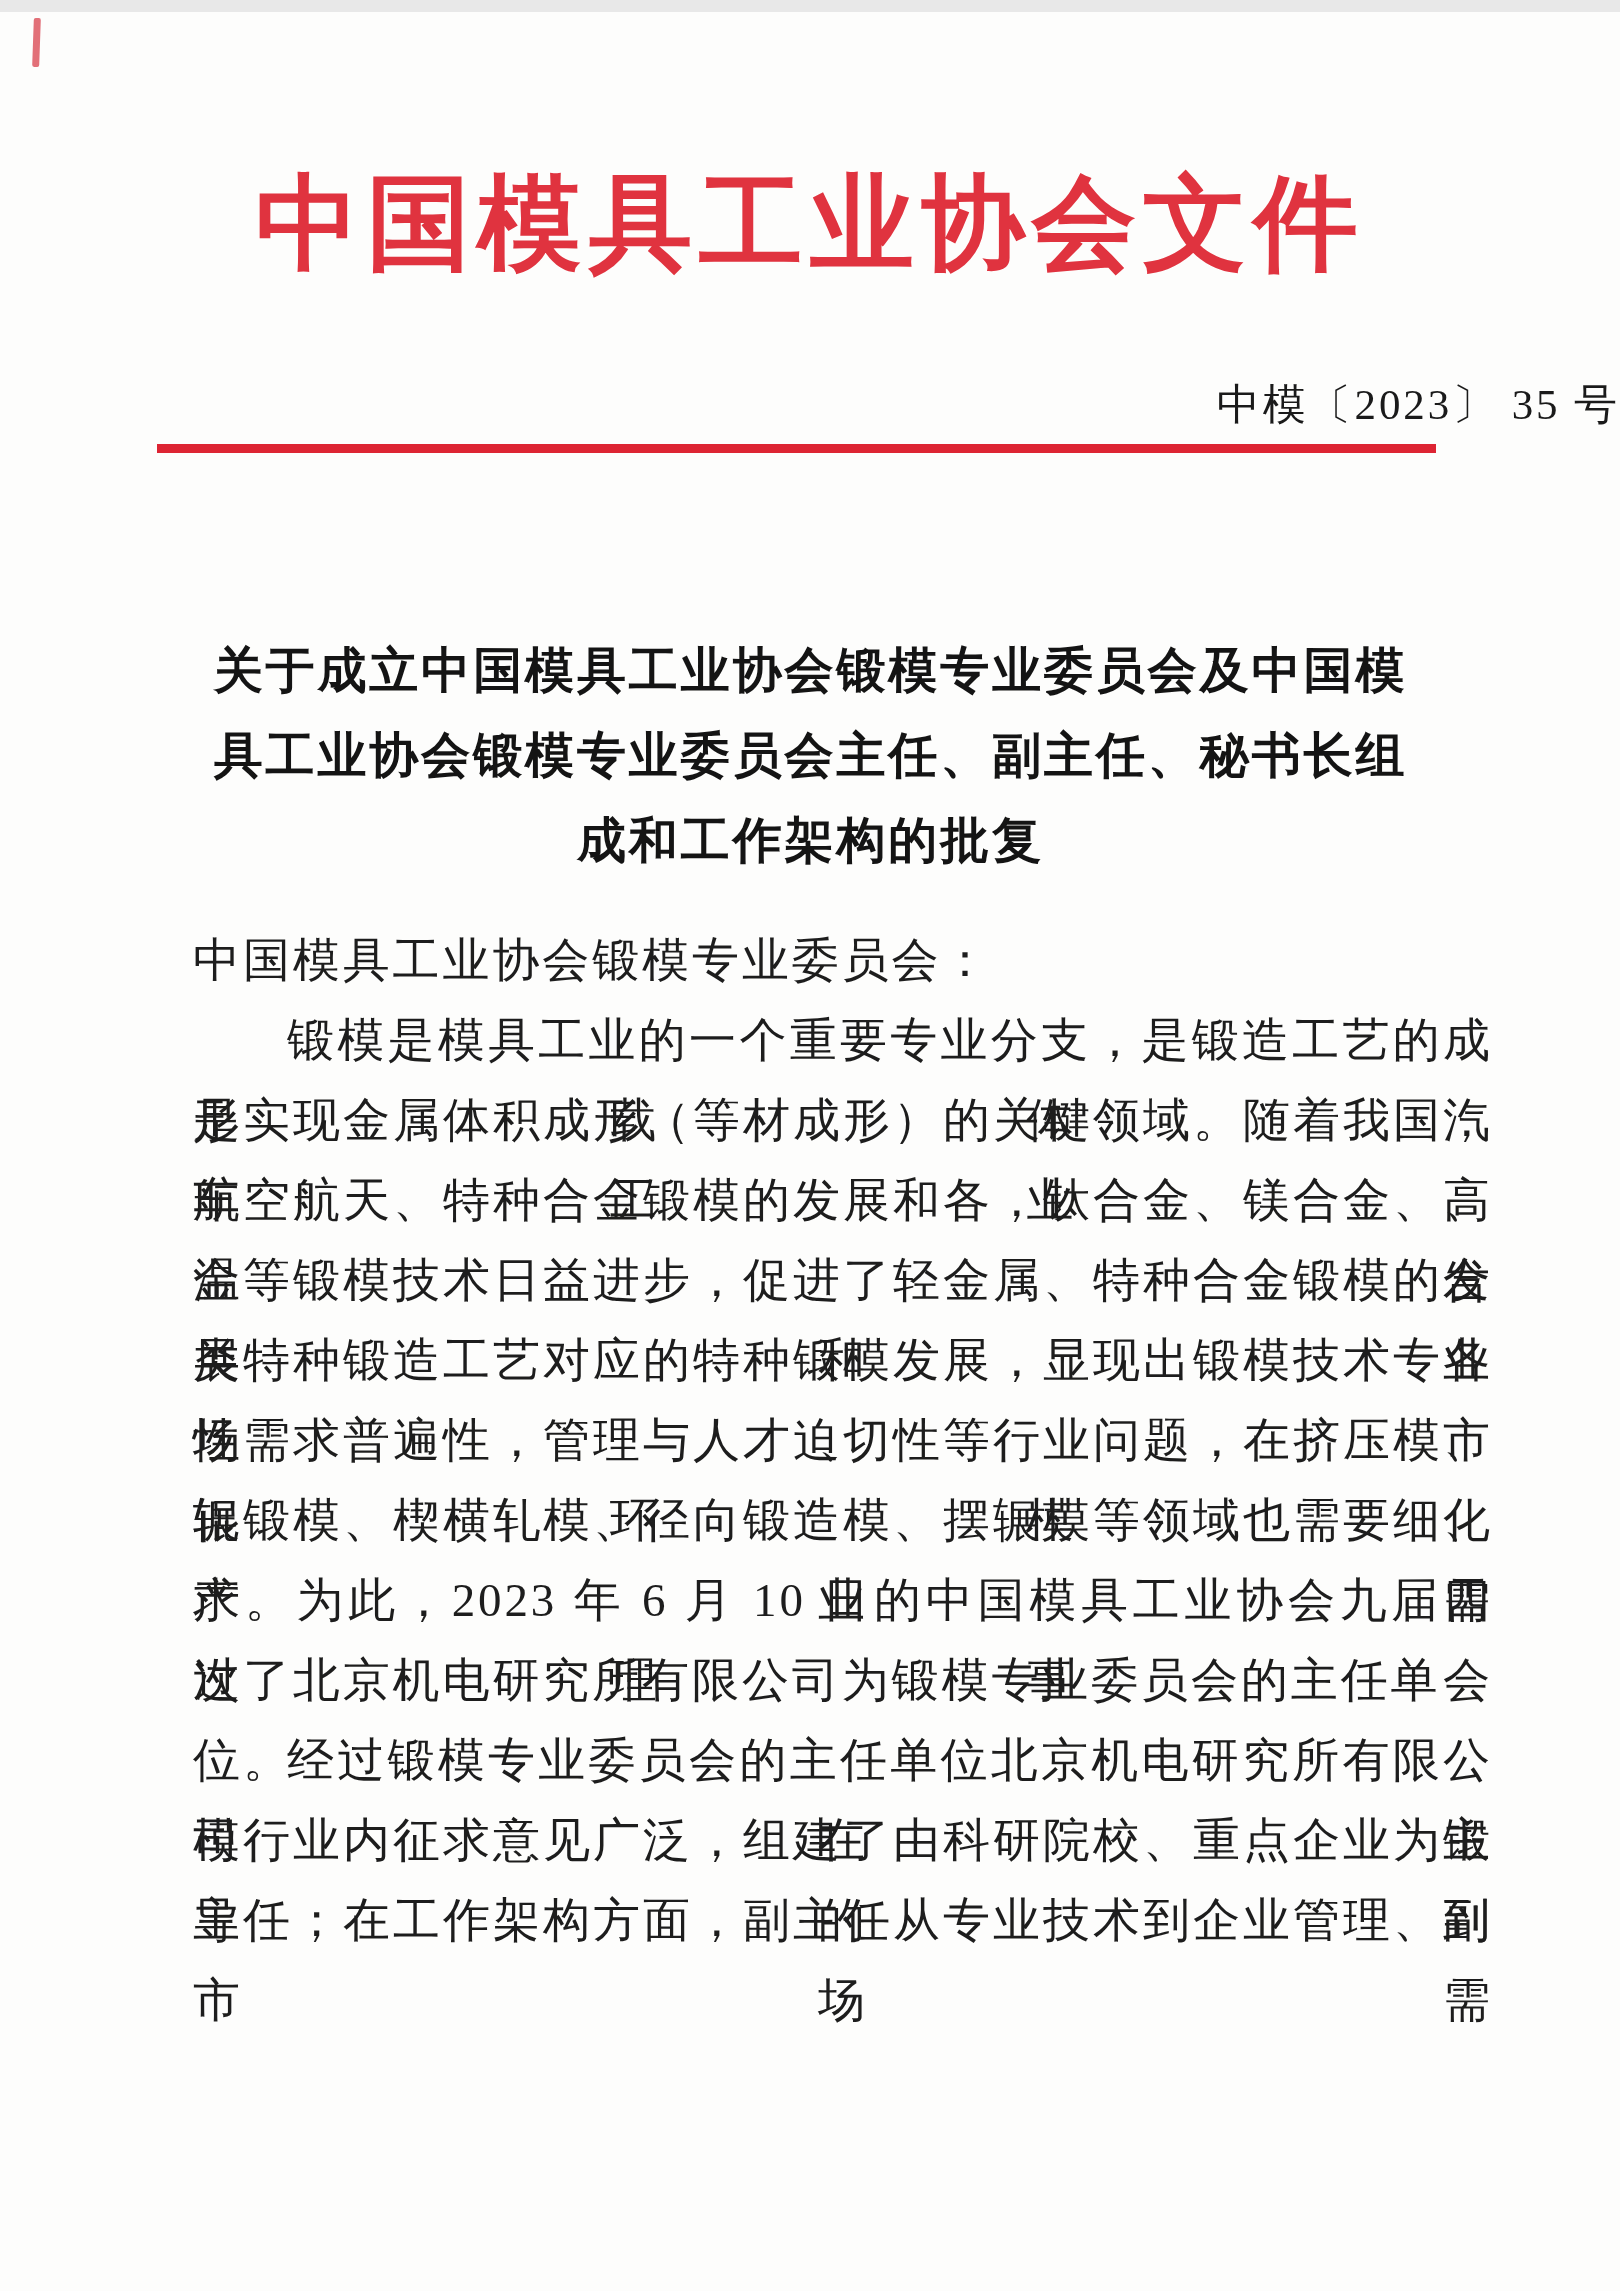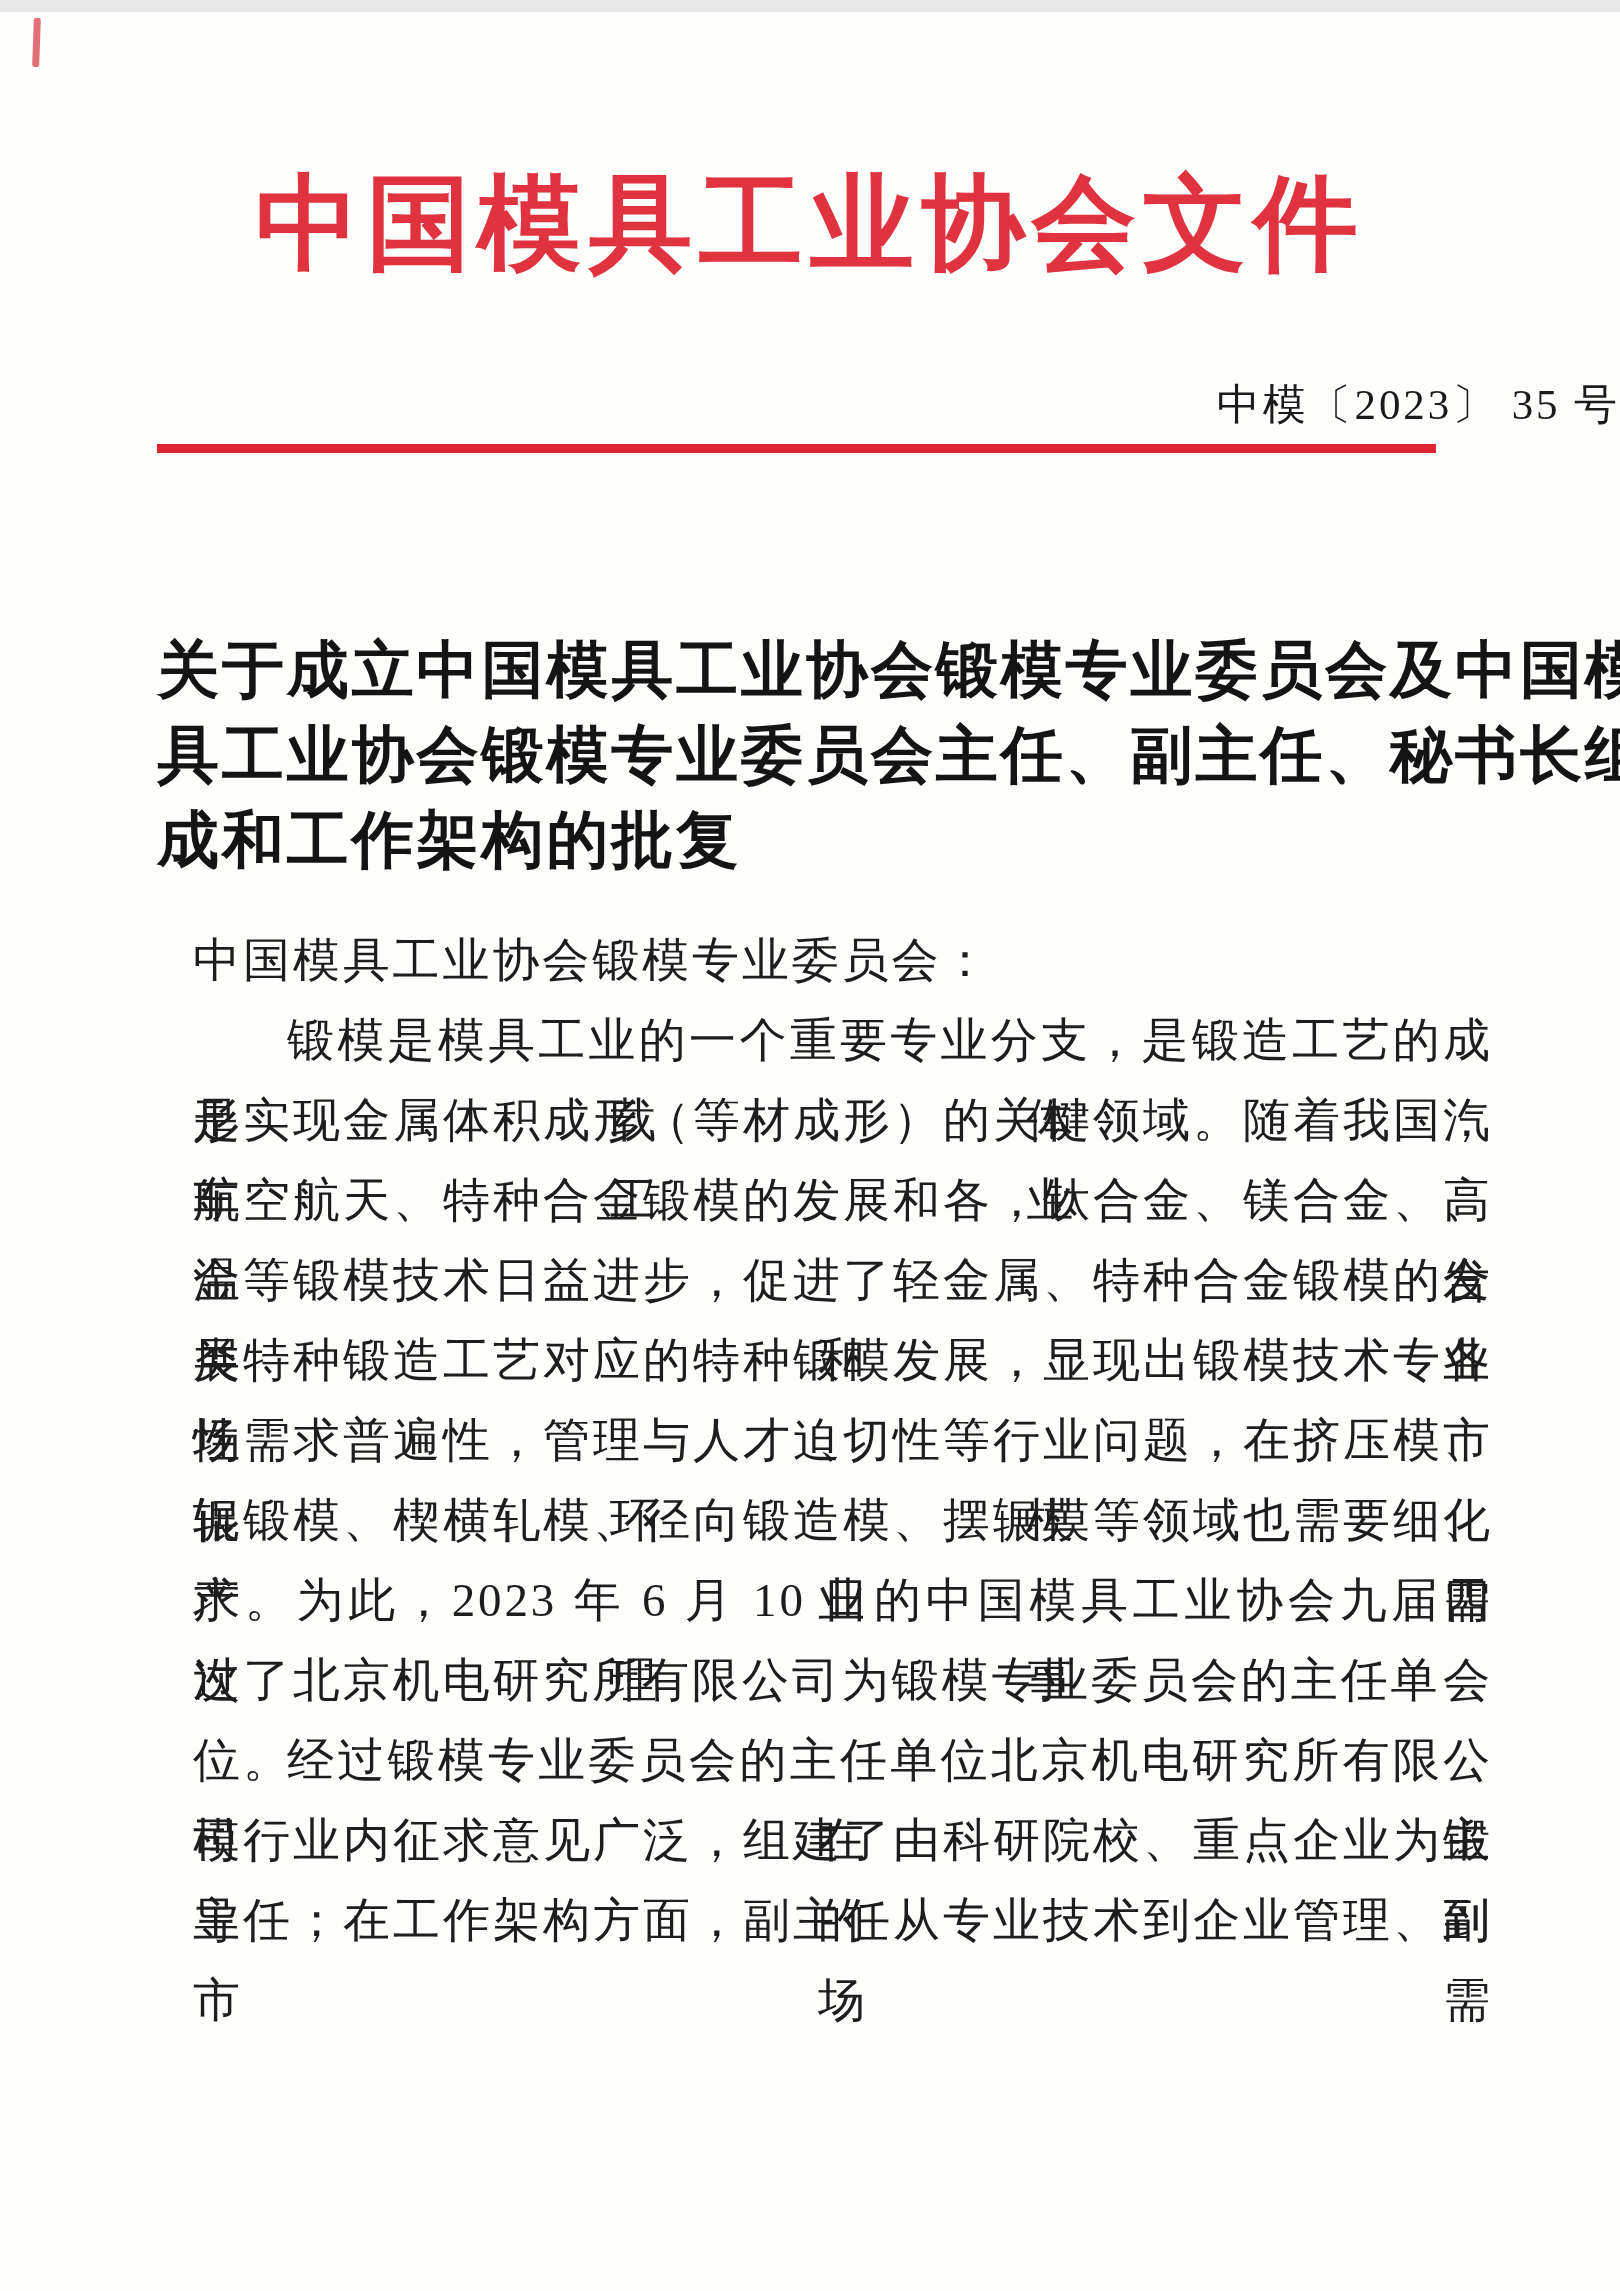--- a/index.html
+++ b/index.html
@@ -60,21 +60,22 @@
     left: 157px;
     width: 1279px;
     height: 8.8px;
     background: #dd2433;
   }
   .doc-title {
     position: absolute;
     top: 616px;
     left: 157px;
     width: 1307px;
-    font-size: 62px;
+    text-align: center;
+    font-size: 49px;
     font-weight: bold;
     letter-spacing: 2.9px;
     line-height: 85px;
     color: #141414;
   }
   .doc-title .title-line {
     white-space: nowrap;
   }
   .body-text {
     position: absolute;

